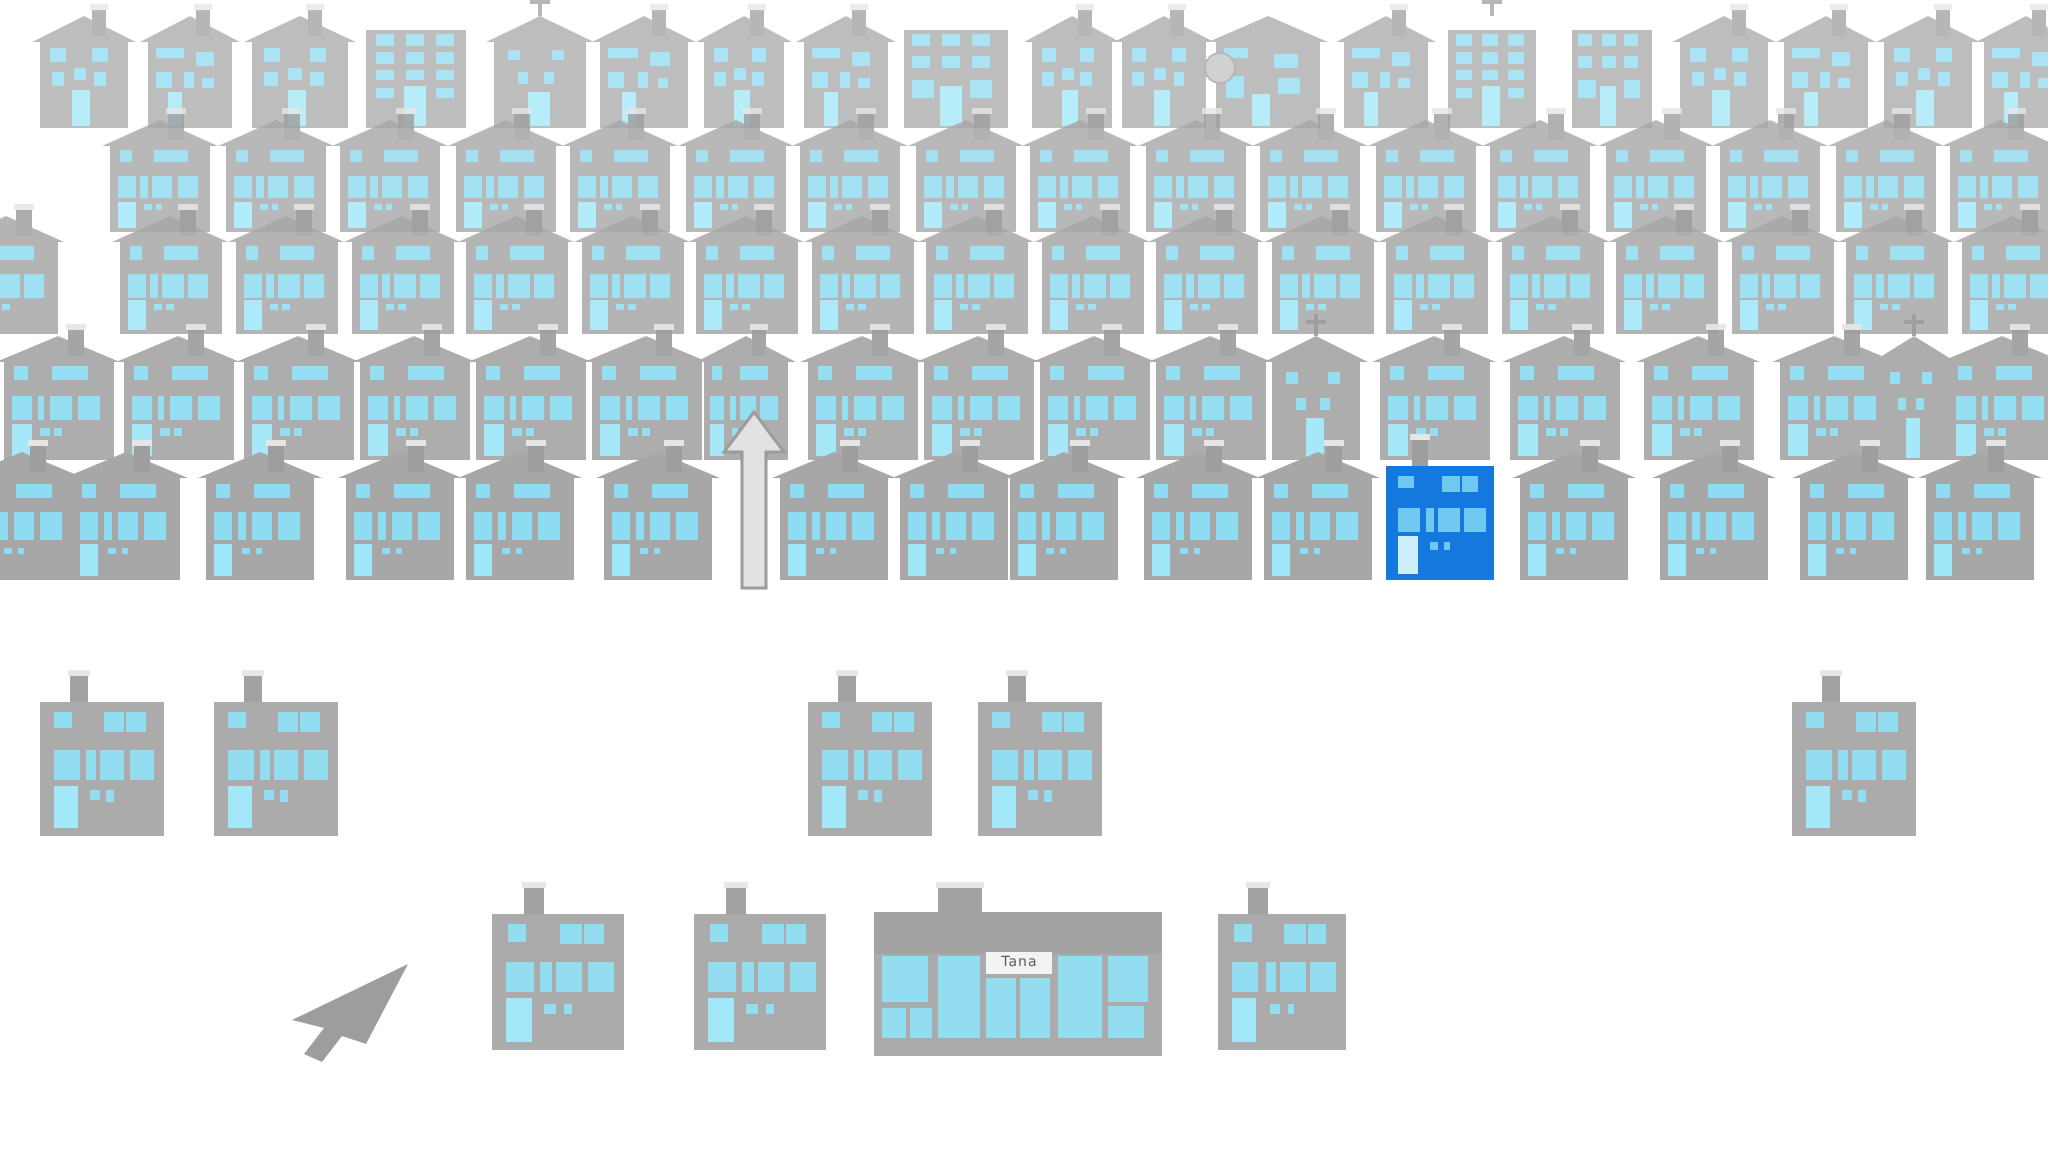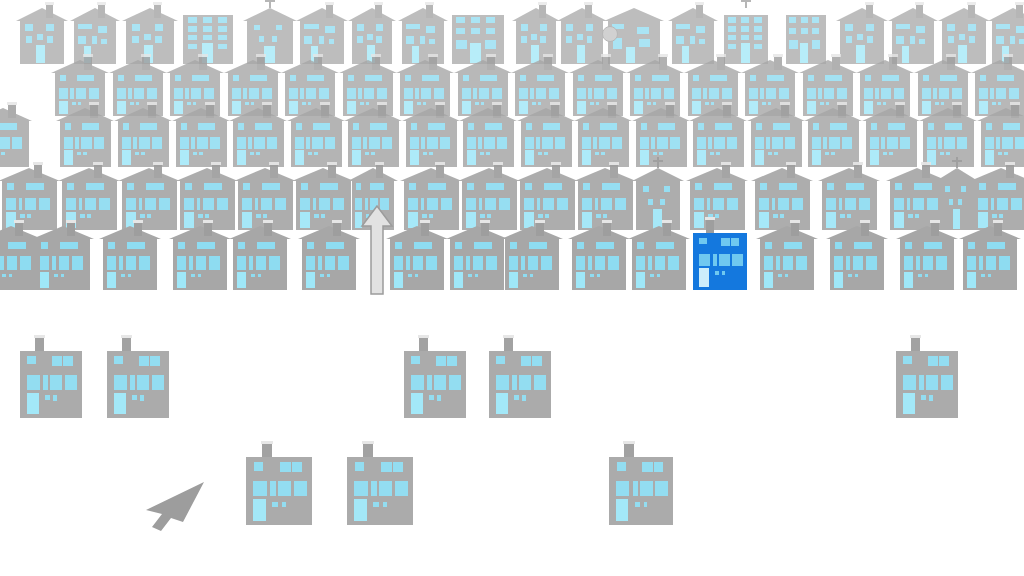--- a/index.html
+++ b/index.html
@@ -1572,20 +1572,37 @@
           <div class="win" style="left: 48%; top: 36%; width: 20%; height: 22%; background: rgb(142, 220, 241);"></div>
           <div class="win" style="left: 72%; top: 36%; width: 20%; height: 22%; background: rgb(142, 220, 241);"></div>
           <div class="win" style="left: 11%; top: 62%; width: 19%; height: 32%; background: rgb(159, 231, 248);"></div>
           <div class="win" style="left: 40%; top: 66%; width: 9%; height: 7%; background: rgb(142, 220, 241);"></div>
           <div class="win" style="left: 54%; top: 66%; width: 6%; height: 8%; background: rgb(142, 220, 241);"></div>
         </div>
         <div class="chimney" style="left: 24%; top: -6px; width: 10px; height: 13px; background: rgb(158, 158, 158);">
           <div class="cap" style="background: rgb(230, 230, 230);"></div>
         </div>
       </div>
+      <div class="house" style="left: 437px; top: 450px; width: 144px; height: 78px;">
+        <div class="band" style="height: 21px; background: rgb(159, 159, 159); top: 6px;"></div>
+        <div class="body" style="top: 27px; width: 144px; height: 51px; background: rgb(167, 167, 167);"></div>
+        <div class="chimney" style="left: 22%; top: -6px; width: 22px; height: 13px; background: rgb(158, 158, 158);">
+          <div class="cap" style="background: rgb(230, 230, 230);"></div>
+        </div>
+        <div class="win" style="left: 3%; top: 36%; width: 16%; height: 30%; background: rgb(142, 220, 241);"></div>
+        <div class="win" style="left: 3%; top: 69%; width: 8%; height: 19%; background: rgb(142, 220, 241);"></div>
+        <div class="win" style="left: 12.5%; top: 69%; width: 7.5%; height: 19%; background: rgb(142, 220, 241);"></div>
+        <div class="win" style="left: 22%; top: 36%; width: 15%; height: 52%; background: rgb(142, 220, 241);"></div>
+        <div class="sign" style="left: 39%; top: 33%; width: 23%; height: 14%; background: rgb(243, 243, 243); color: rgb(85, 85, 85);">Tana</div>
+        <div class="win" style="left: 39%; top: 50%; width: 10%; height: 38%; background: rgb(142, 220, 241);"></div>
+        <div class="win" style="left: 51%; top: 50%; width: 10%; height: 38%; background: rgb(142, 220, 241);"></div>
+        <div class="win" style="left: 64%; top: 36%; width: 15%; height: 52%; background: rgb(142, 220, 241);"></div>
+        <div class="win" style="left: 81%; top: 36%; width: 14%; height: 29%; background: rgb(142, 220, 241);"></div>
+        <div class="win" style="left: 81%; top: 68%; width: 13%; height: 20%; background: rgb(142, 220, 241);"></div>
+      </div>
       <div class="house" style="left: 609px; top: 450px; width: 64px; height: 75px;">
         <div class="body" style="top: 7px; width: 64px; height: 68px; background: rgb(167, 167, 167);">
           <div class="win" style="left: 12%; top: 8%; width: 14%; height: 12%; background: rgb(142, 220, 241);"></div>
           <div class="win" style="left: 52%; top: 8%; width: 16%; height: 14%; background: rgb(142, 220, 241);"></div>
           <div class="win" style="left: 70%; top: 8%; width: 15%; height: 14%; background: rgb(142, 220, 241);"></div>
           <div class="win" style="left: 11%; top: 36%; width: 21%; height: 22%; background: rgb(142, 220, 241);"></div>
           <div class="win" style="left: 37%; top: 36%; width: 8%; height: 22%; background: rgb(142, 220, 241);"></div>
           <div class="win" style="left: 48%; top: 36%; width: 20%; height: 22%; background: rgb(142, 220, 241);"></div>
           <div class="win" style="left: 72%; top: 36%; width: 20%; height: 22%; background: rgb(142, 220, 241);"></div>
           <div class="win" style="left: 11%; top: 62%; width: 19%; height: 32%; background: rgb(159, 231, 248);"></div>

